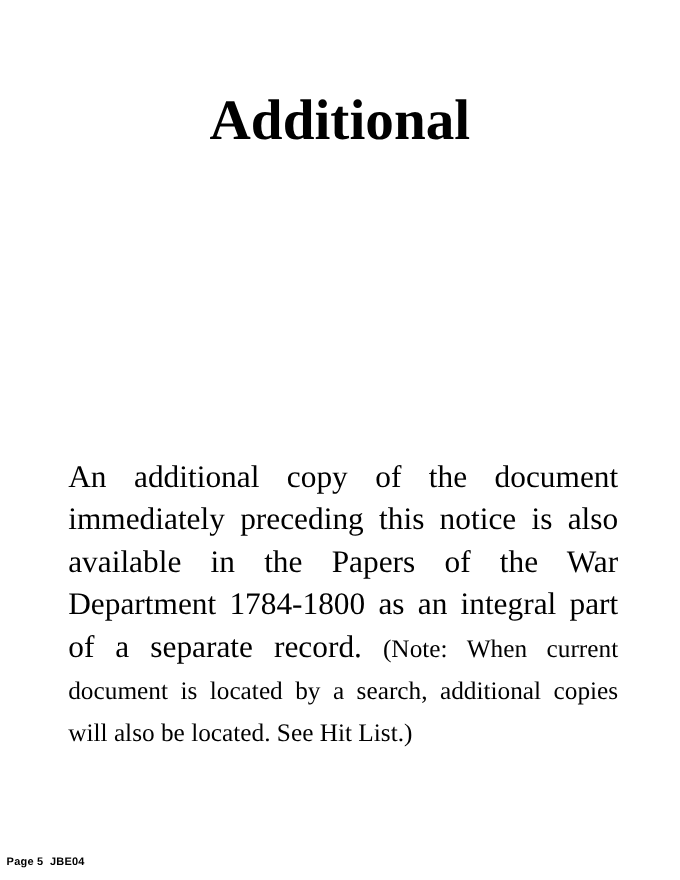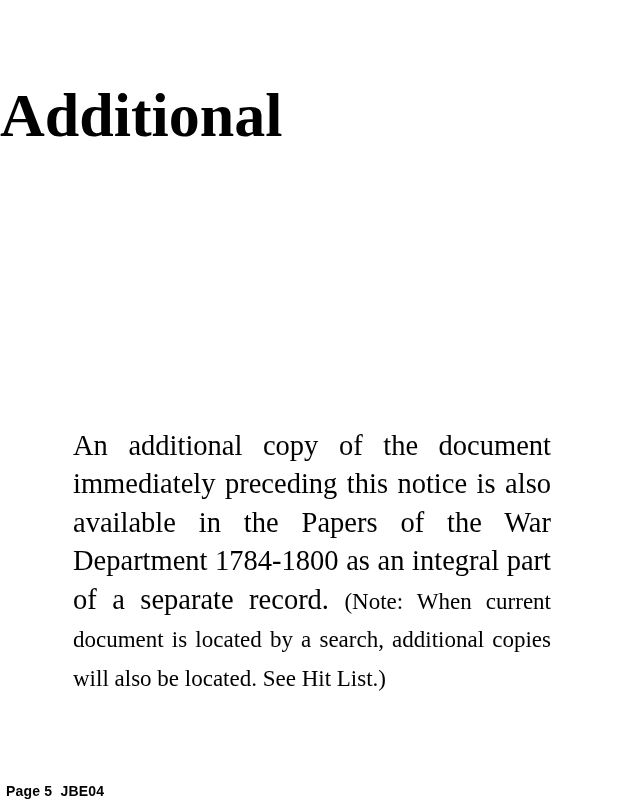--- a/index.html
+++ b/index.html
@@ -18,54 +18,54 @@
   .page {
     position: absolute;
     inset: 0;
     background: #ffffff;
   }
   .title-block {
     position: absolute;
     left: 0;
     right: 0;
     top: 78px;
-    text-align: left;
+    text-align: center;
     font-family: "Liberation Serif", serif;
     font-weight: bold;
-    font-size: 62px;
+    font-size: 52px;
     line-height: 1.22;
     letter-spacing: 0px;
   }
   .title-line {
     display: block;
   }
   .body-block {
     position: absolute;
     left: 62px;
     right: 56px;
     top: 416px;
   }
   .body-main {
     font-family: "Liberation Serif", serif;
     font-size: 28.5px;
     line-height: 1.35;
     text-align: justify;
     text-align-last: left;
-    margin: 11px;
+    margin: 0;
   }
   .body-note {
     font-size: 23px;
     line-height: 1.32;
   }
   .footer {
     position: absolute;
     left: 6px;
-    bottom: 1px;
+    bottom: 11px;
     font-family: "Liberation Sans", sans-serif;
-    font-size: 14px;
+    font-size: 10px;
     font-weight: bold;
     letter-spacing: 0.2px;
     color: #000000;
     white-space: pre;
   }
 </style>
 </head>
 <body>
 
 <div class="page">

